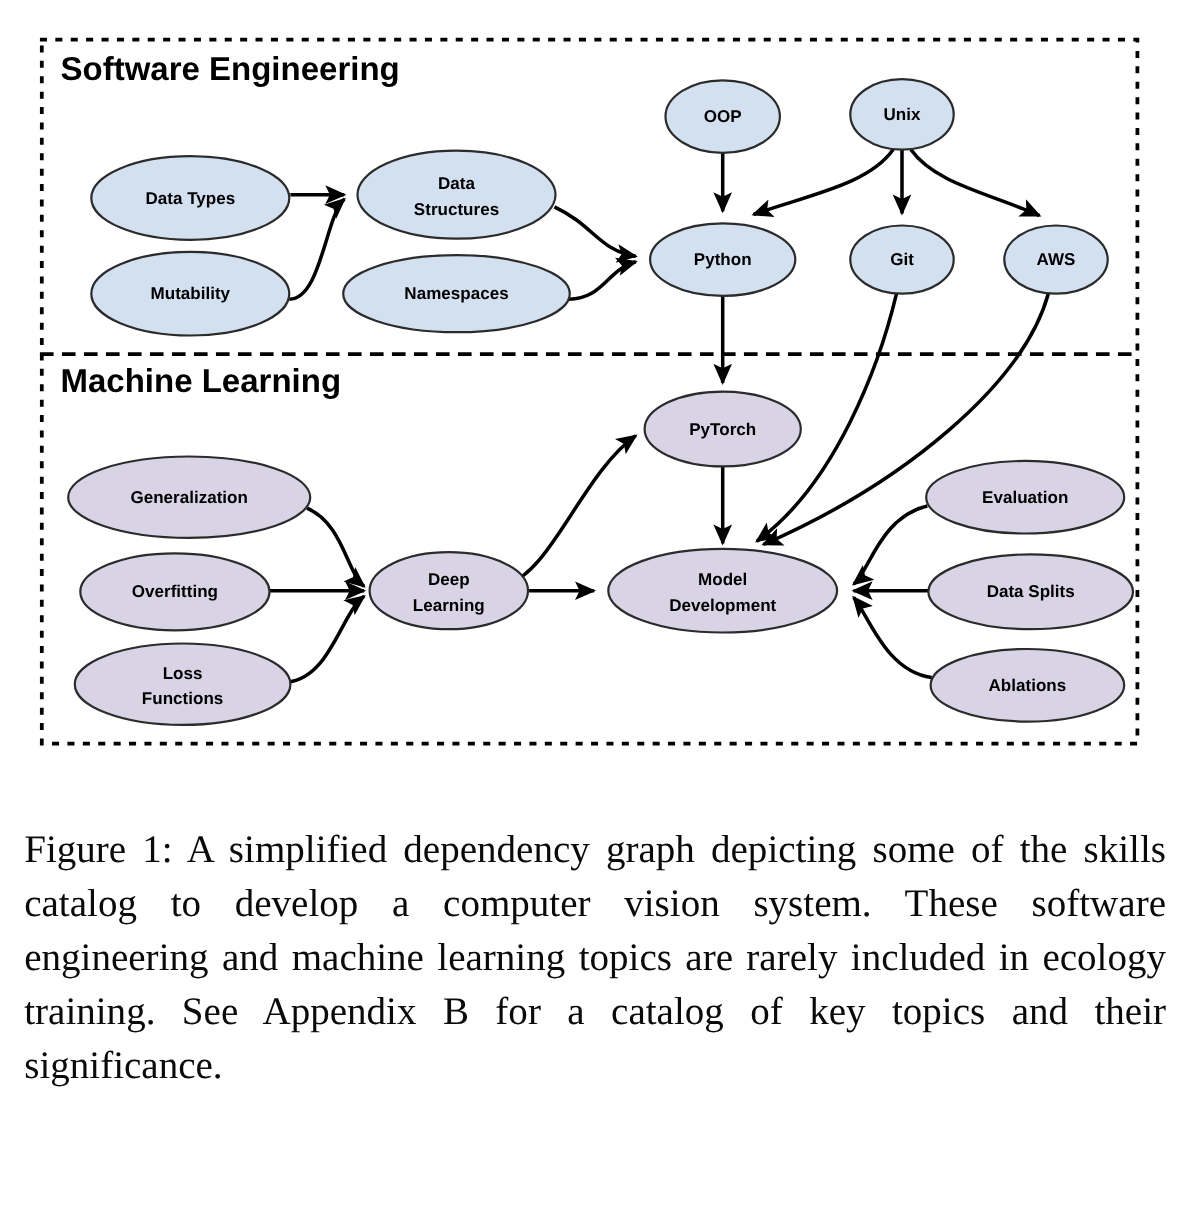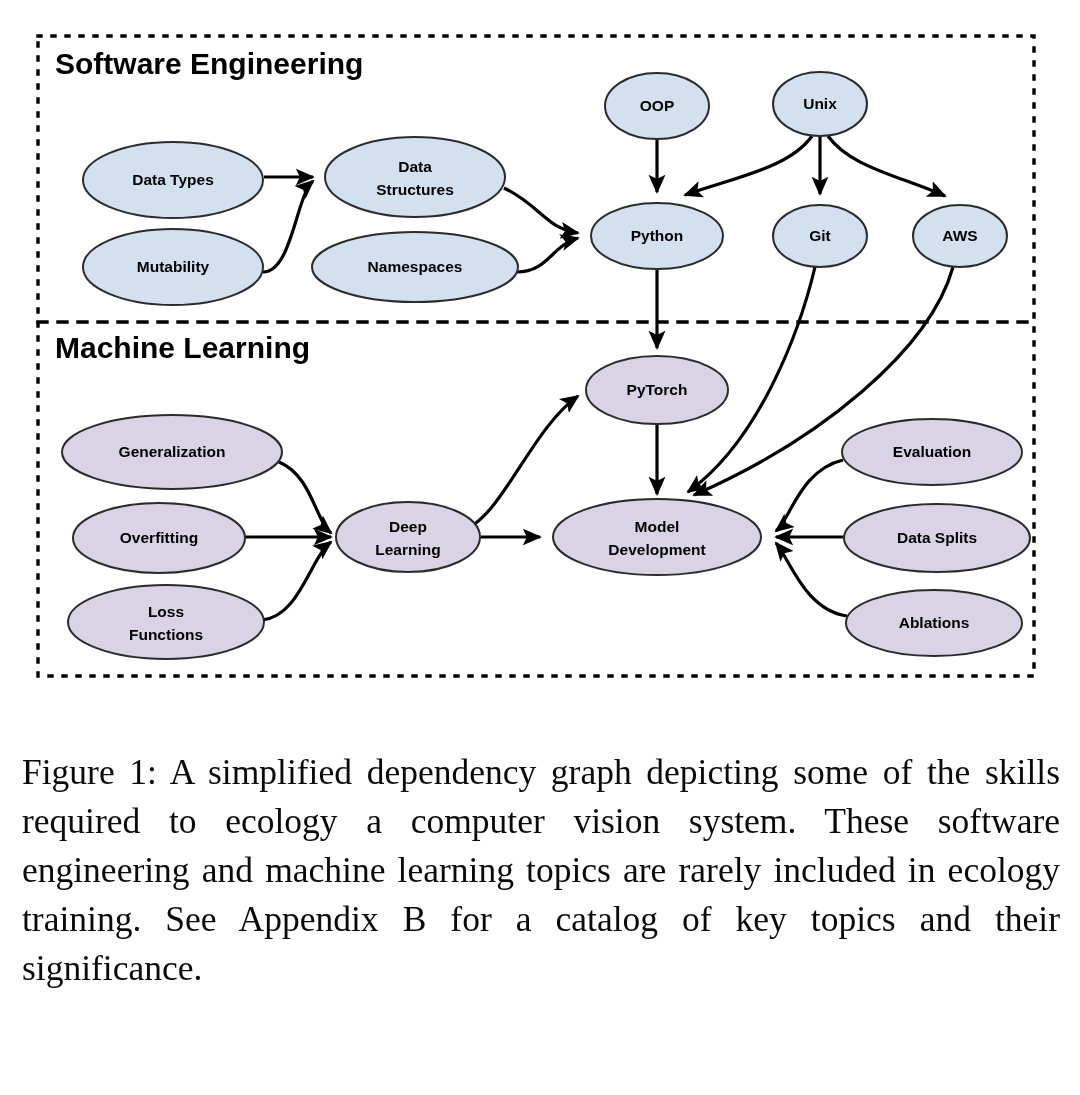--- a/index.html
+++ b/index.html
@@ -214,15 +214,15 @@
         <ellipse class="node-ellipse" cx="934" cy="623" rx="88" ry="33" fill="#d9d3e6"></ellipse>
         <text class="node-label" x="934" y="624">Ablations</text>
       </g>
 
     </g>
 
     <text class="group-title" x="55" y="52">Software Engineering</text>
     <text class="group-title" x="55" y="336">Machine Learning</text>
   </svg>
 
-  <div id="caption">Figure 1: A simplified dependency graph depicting some of the skills required to ecology a computer vision system. These software engineering and machine learning topics are rarely included in ecology training. See Appendix B for a catalog of key topics and their significance.</div>
+  <div id="caption">Figure 1: A simplified dependency graph depicting some of the skills catalog to develop a computer vision system. These software engineering and machine learning topics are rarely included in ecology training. See Appendix B for a catalog of key topics and their significance.</div>
 
 </div>
 
 </body></html>

